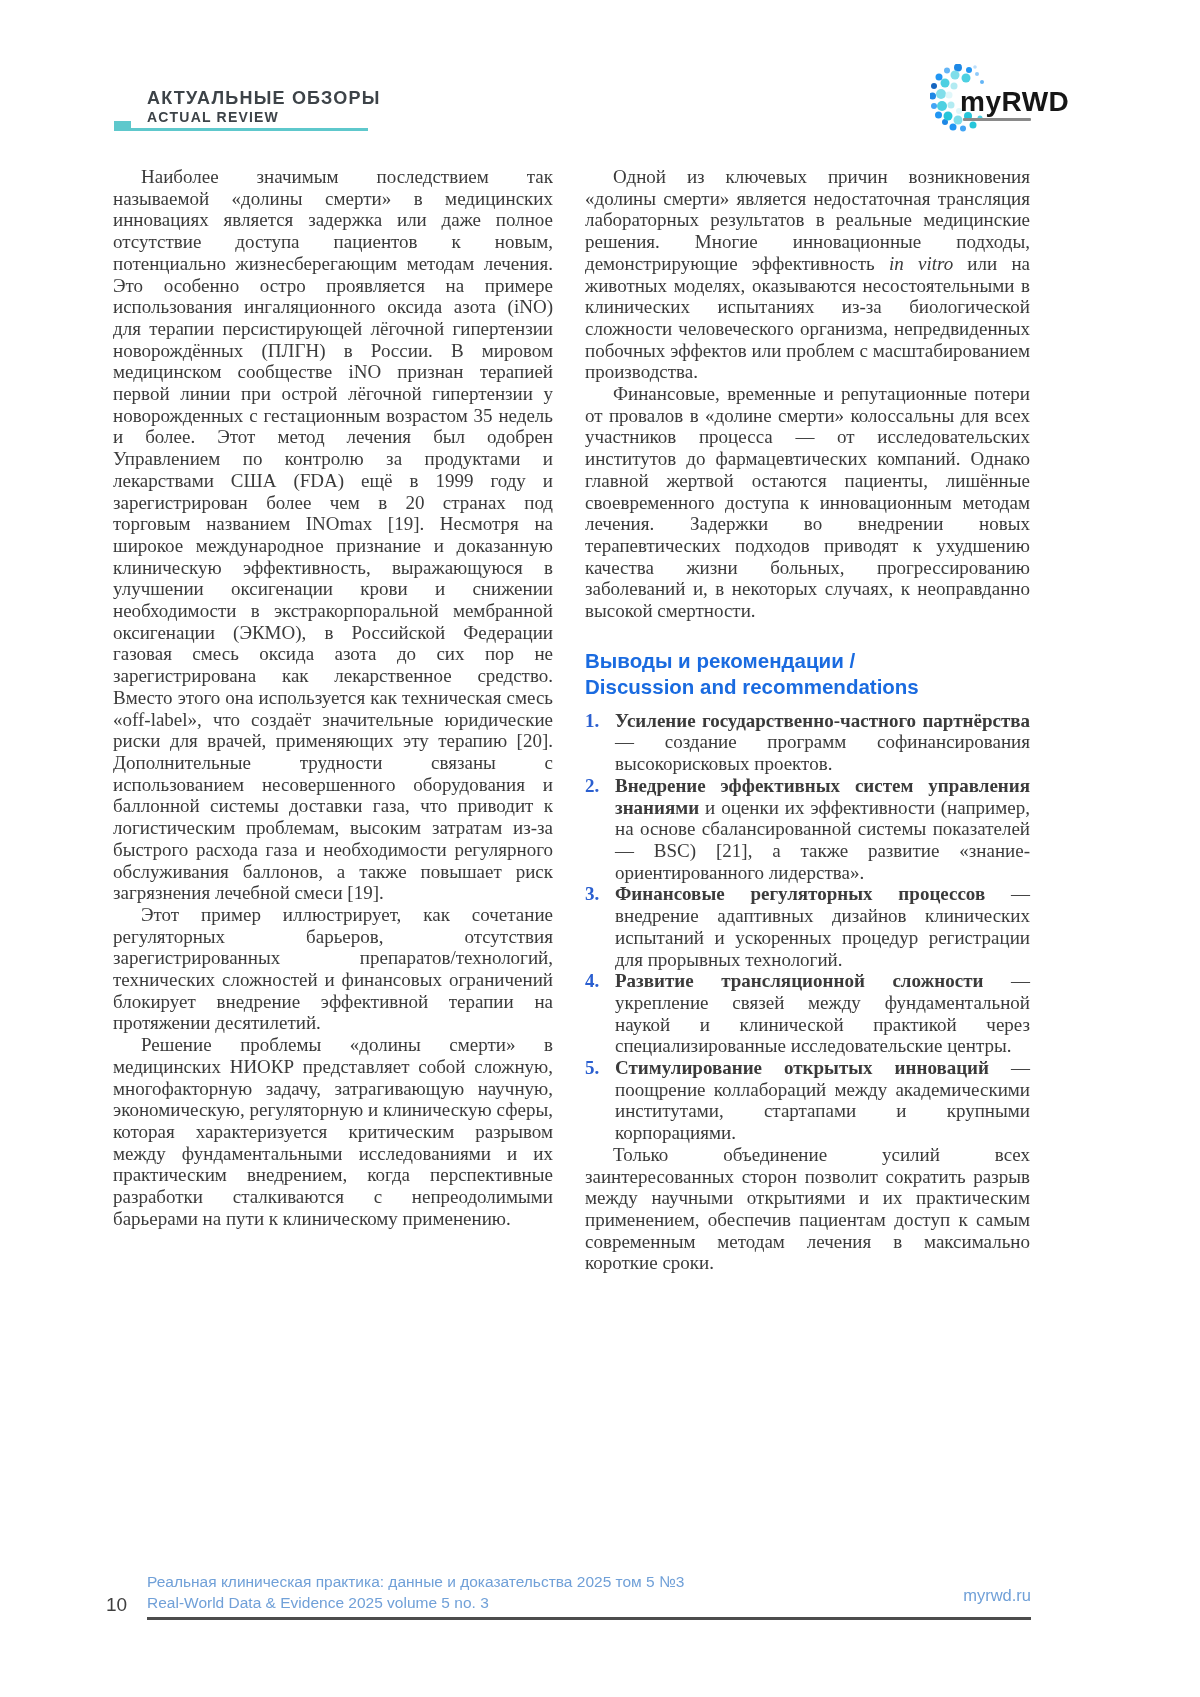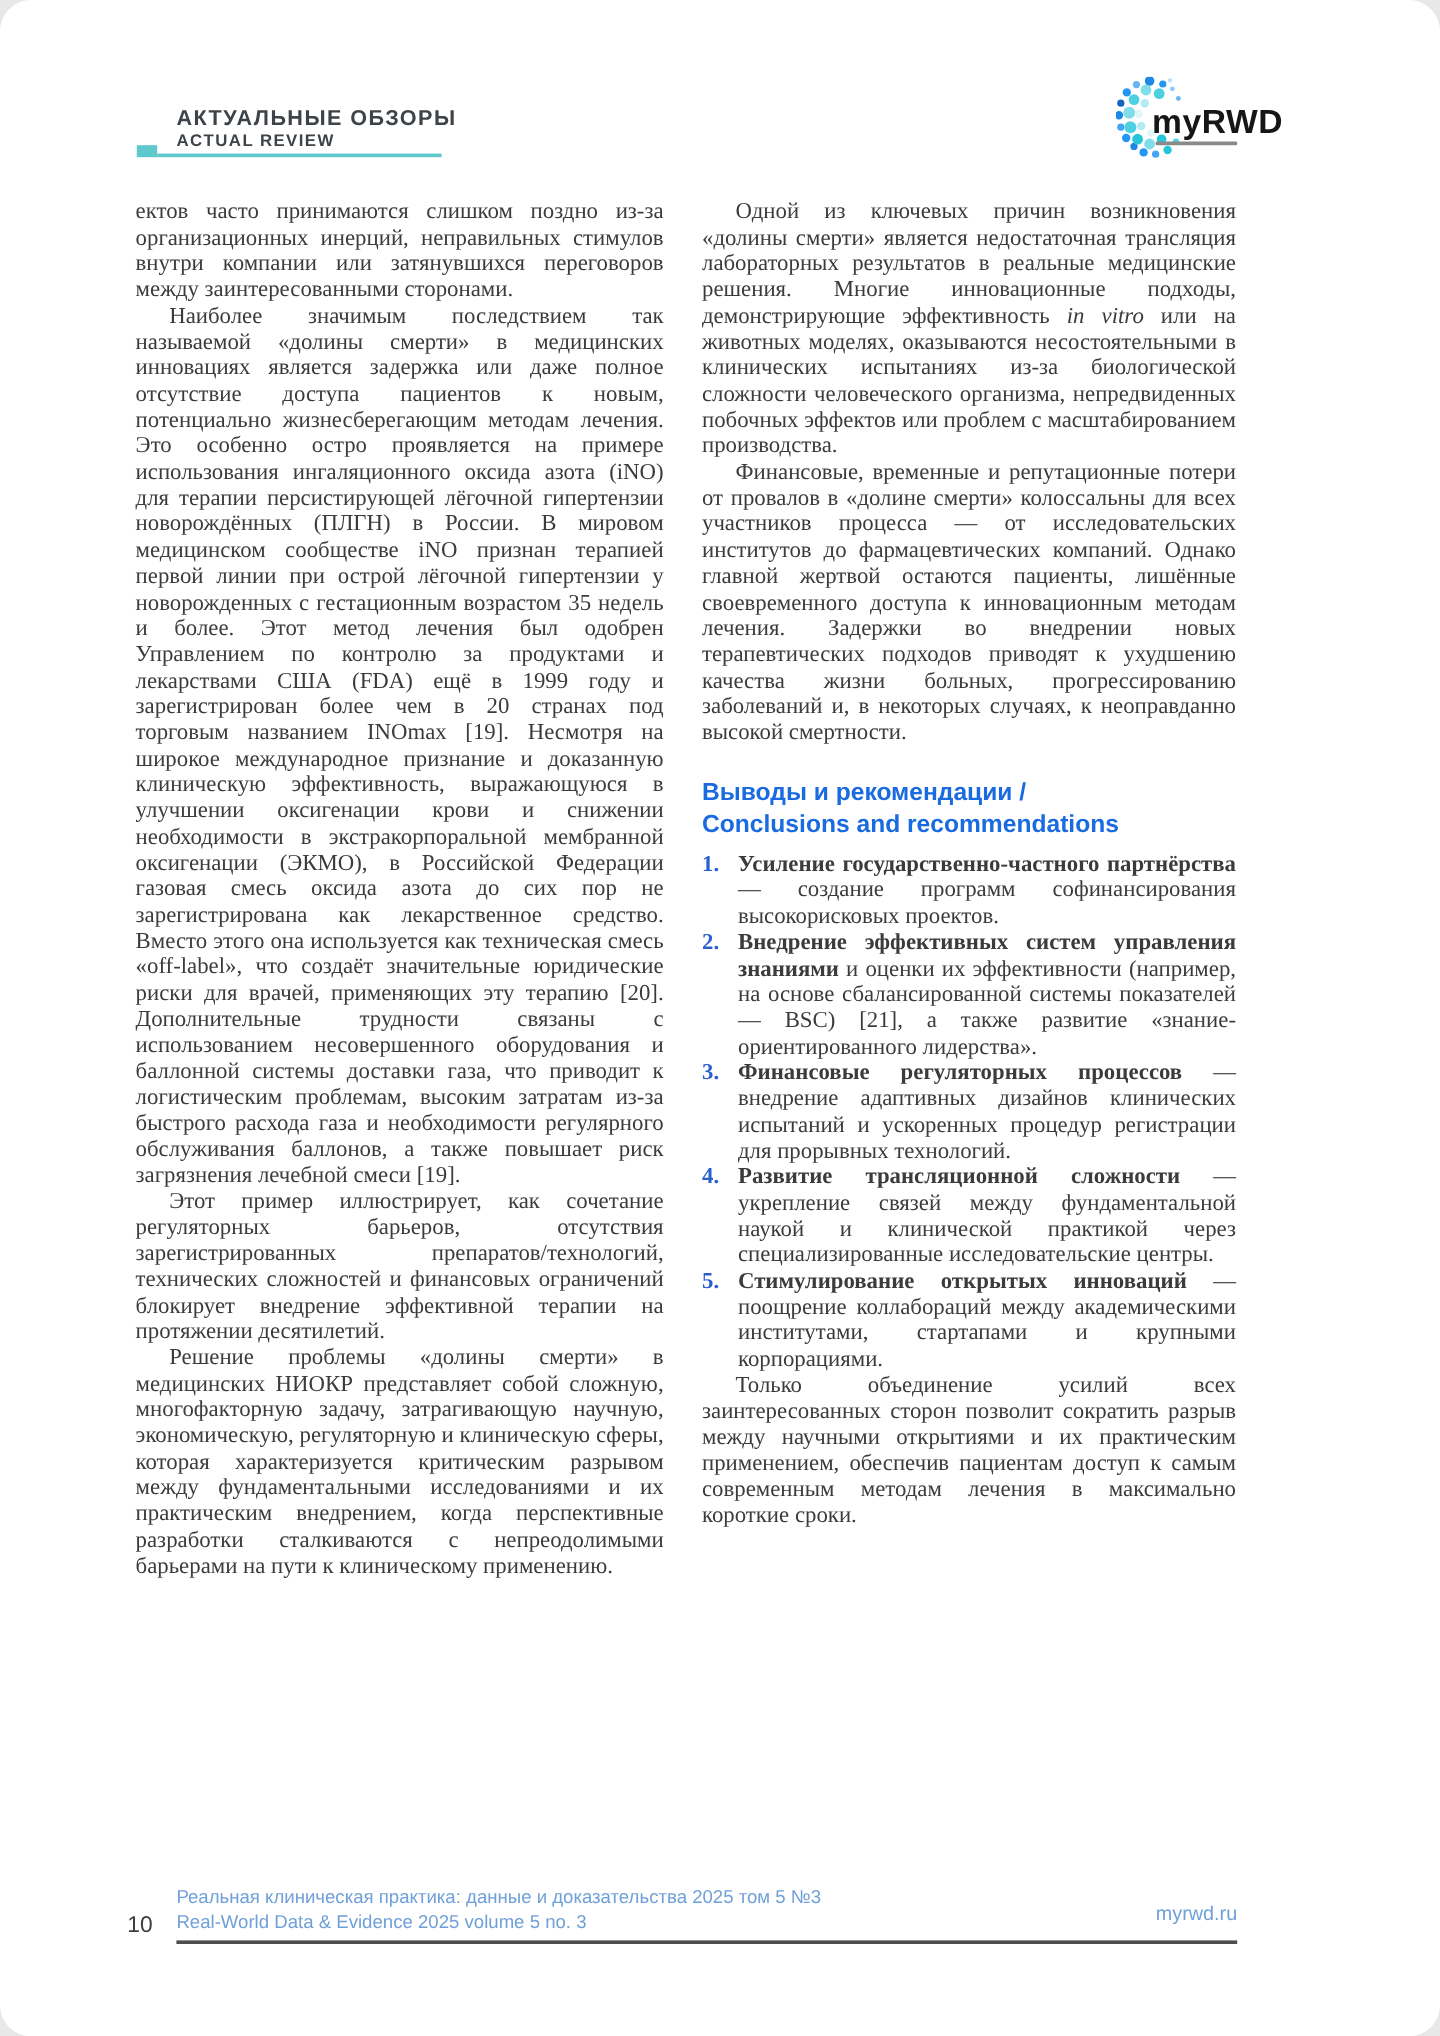--- a/index.html
+++ b/index.html
@@ -1,17 +1,17 @@
 <!DOCTYPE html>
 <html lang="ru"><head>
 <meta charset="utf-8">
 <style>
   html,body{margin:0;padding:0;background:#e8e8e8;}
   .page{position:relative;width:1200px;height:1697px;background:#ffffff;margin:0 auto;
-        font-family:"Liberation Serif", serif;color:#3b3b3b;overflow:hidden;border-radius:26px;}
+        font-family:"Liberation Serif", serif;color:#3b3b3b;overflow:hidden;}
 
   
   .kicker-square{position:absolute;left:114px;top:121px;width:17px;height:10px;background:#5ec8cc;}
   .kicker-line{position:absolute;left:131px;top:128px;width:237px;height:3px;background:#5ec8cc;}
   .kicker-ru{position:absolute;left:147px;top:88px;font-family:"Liberation Sans",sans-serif;
              font-weight:bold;font-size:18px;letter-spacing:1.2px;color:#3d4348;}
   .kicker-en{position:absolute;left:147px;top:109px;font-family:"Liberation Sans",sans-serif;
              font-weight:bold;font-size:14px;letter-spacing:1.2px;color:#3d4348;}
 
   
@@ -82,30 +82,29 @@
         <circle cx="29" cy="47" r="3" fill="#e0f7fa"></circle>
       <circle cx="47" cy="10" r="2" fill="#90caf9"></circle>
         <circle cx="52" cy="18" r="2" fill="#64b5f6"></circle>
       <circle cx="45" cy="3" r="1.8" fill="#bbdefb"></circle>
     </svg>
     <div class="logo-text">myRWD</div>
     <div class="logo-tagline"></div>
   </div>
 
   <div class="col col-left">
-    <p>ектов часто принимаются слишком поздно из-за организационных инерций, неправильных стимулов внутри компании или затянувшихся переговоров между заинтересованными сторонами.</p>
     <p class="indent">Наиболее значимым последствием так называемой «долины смерти» в медицинских инновациях является задержка или даже полное отсутствие доступа пациентов к новым, потенциально жизнесберегающим методам лечения. Это особенно остро проявляется на примере использования ингаляционного оксида азота (iNO) для терапии персистирующей лёгочной гипертензии новорождённых (ПЛГН) в России. В мировом медицинском сообществе iNO признан терапией первой линии при острой лёгочной гипертензии у новорожденных с гестационным возрастом 35 недель и более. Этот метод лечения был одобрен Управлением по контролю за продуктами и лекарствами США (FDA) ещё в 1999 году и зарегистрирован более чем в 20 странах под торговым названием INOmax [19]. Несмотря на широкое международное признание и доказанную клиническую эффективность, выражающуюся в улучшении оксигенации крови и снижении необходимости в экстракорпоральной мембранной оксигенации (ЭКМО), в Российской Федерации газовая смесь оксида азота до сих пор не зарегистрирована как лекарственное средство. Вместо этого она используется как техническая смесь «off-label», что создаёт значительные юридические риски для врачей, применяющих эту терапию [20]. Дополнительные трудности связаны с использованием несовершенного оборудования и баллонной системы доставки газа, что приводит к логистическим проблемам, высоким затратам из-за быстрого расхода газа и необходимости регулярного обслуживания баллонов, а также повышает риск загрязнения лечебной смеси [19].</p>
     <p class="indent">Этот пример иллюстрирует, как сочетание регуляторных барьеров, отсутствия зарегистрированных препаратов/технологий, технических сложностей и финансовых ограничений блокирует внедрение эффективной терапии на протяжении десятилетий.</p>
     <p class="indent">Решение проблемы «долины смерти» в медицинских НИОКР представляет собой сложную, многофакторную задачу, затрагивающую научную, экономическую, регуляторную и клиническую сферы, которая характеризуется критическим разрывом между фундаментальными исследованиями и их практическим внедрением, когда перспективные разработки сталкиваются с непреодолимыми барьерами на пути к клиническому применению.</p>
   </div>
 
   <div class="col col-right">
     <p class="indent"><span>Одной из ключевых причин возникновения «долины смерти» является недостаточная трансляция лабораторных результатов в реальные медицинские решения. Многие инновационные подходы, демонстрирующие эффективность </span><i>in vitro</i><span> или на животных моделях, оказываются несостоятельными в клинических испытаниях из-за биологической сложности человеческого организма, непредвиденных побочных эффектов или проблем с масштабированием производства.</span></p>
     <p class="indent">Финансовые, временные и репутационные потери от провалов в «долине смерти» колоссальны для всех участников процесса — от исследовательских институтов до фармацевтических компаний. Однако главной жертвой остаются пациенты, лишённые своевременного доступа к инновационным методам лечения. Задержки во внедрении новых терапевтических подходов приводят к ухудшению качества жизни больных, прогрессированию заболеваний и, в некоторых случаях, к неоправданно высокой смертности.</p>
-    <h2 class="blue"><span>Выводы и рекомендации /</span><br><span>Conclusions and recommendations</span></h2>
+    <h2 class="blue"><span>Выводы и рекомендации /</span><br><span>Discussion and recommendations</span></h2>
 
     <div class="list-item">
       <span class="num">1.</span>
       <p class="li-text"><b>Усиление государственно-частного партнёрства</b><span> — создание программ софинансирования высокорисковых проектов.</span></p>
     </div>
     <div class="list-item">
       <span class="num">2.</span>
       <p class="li-text"><b>Внедрение эффективных систем управления знаниями</b><span> и оценки их эффективности (например, на основе сбалансированной системы показателей — BSC) [21], а также развитие «знание-ориентированного лидерства».</span></p>
     </div>
     <div class="list-item">

